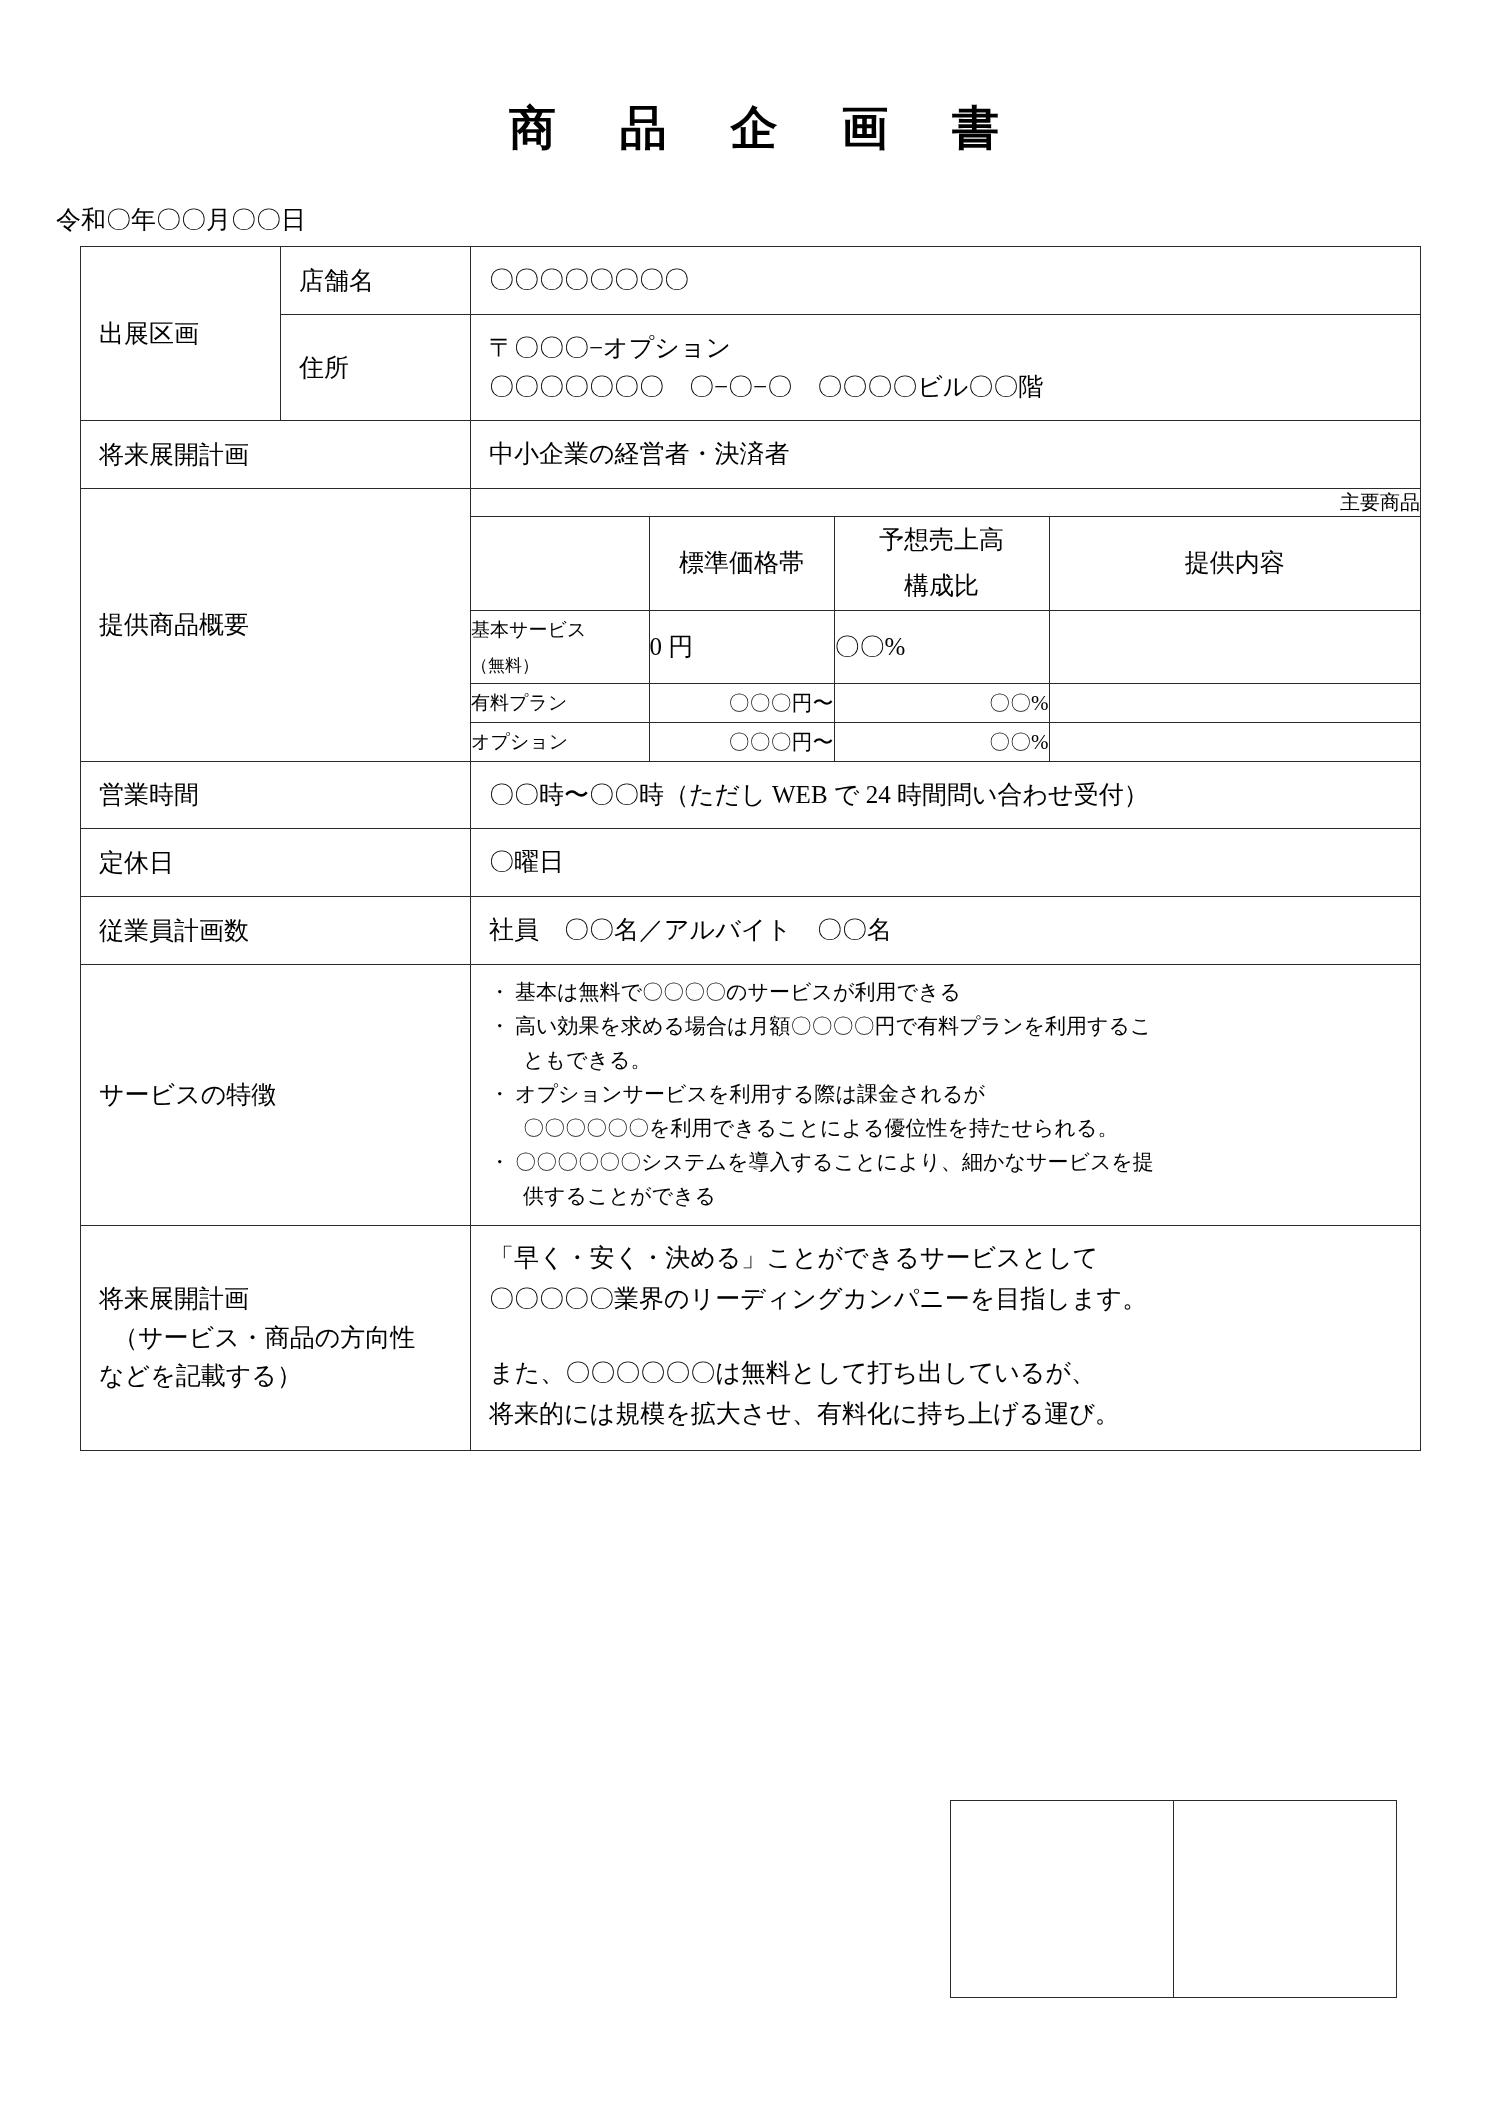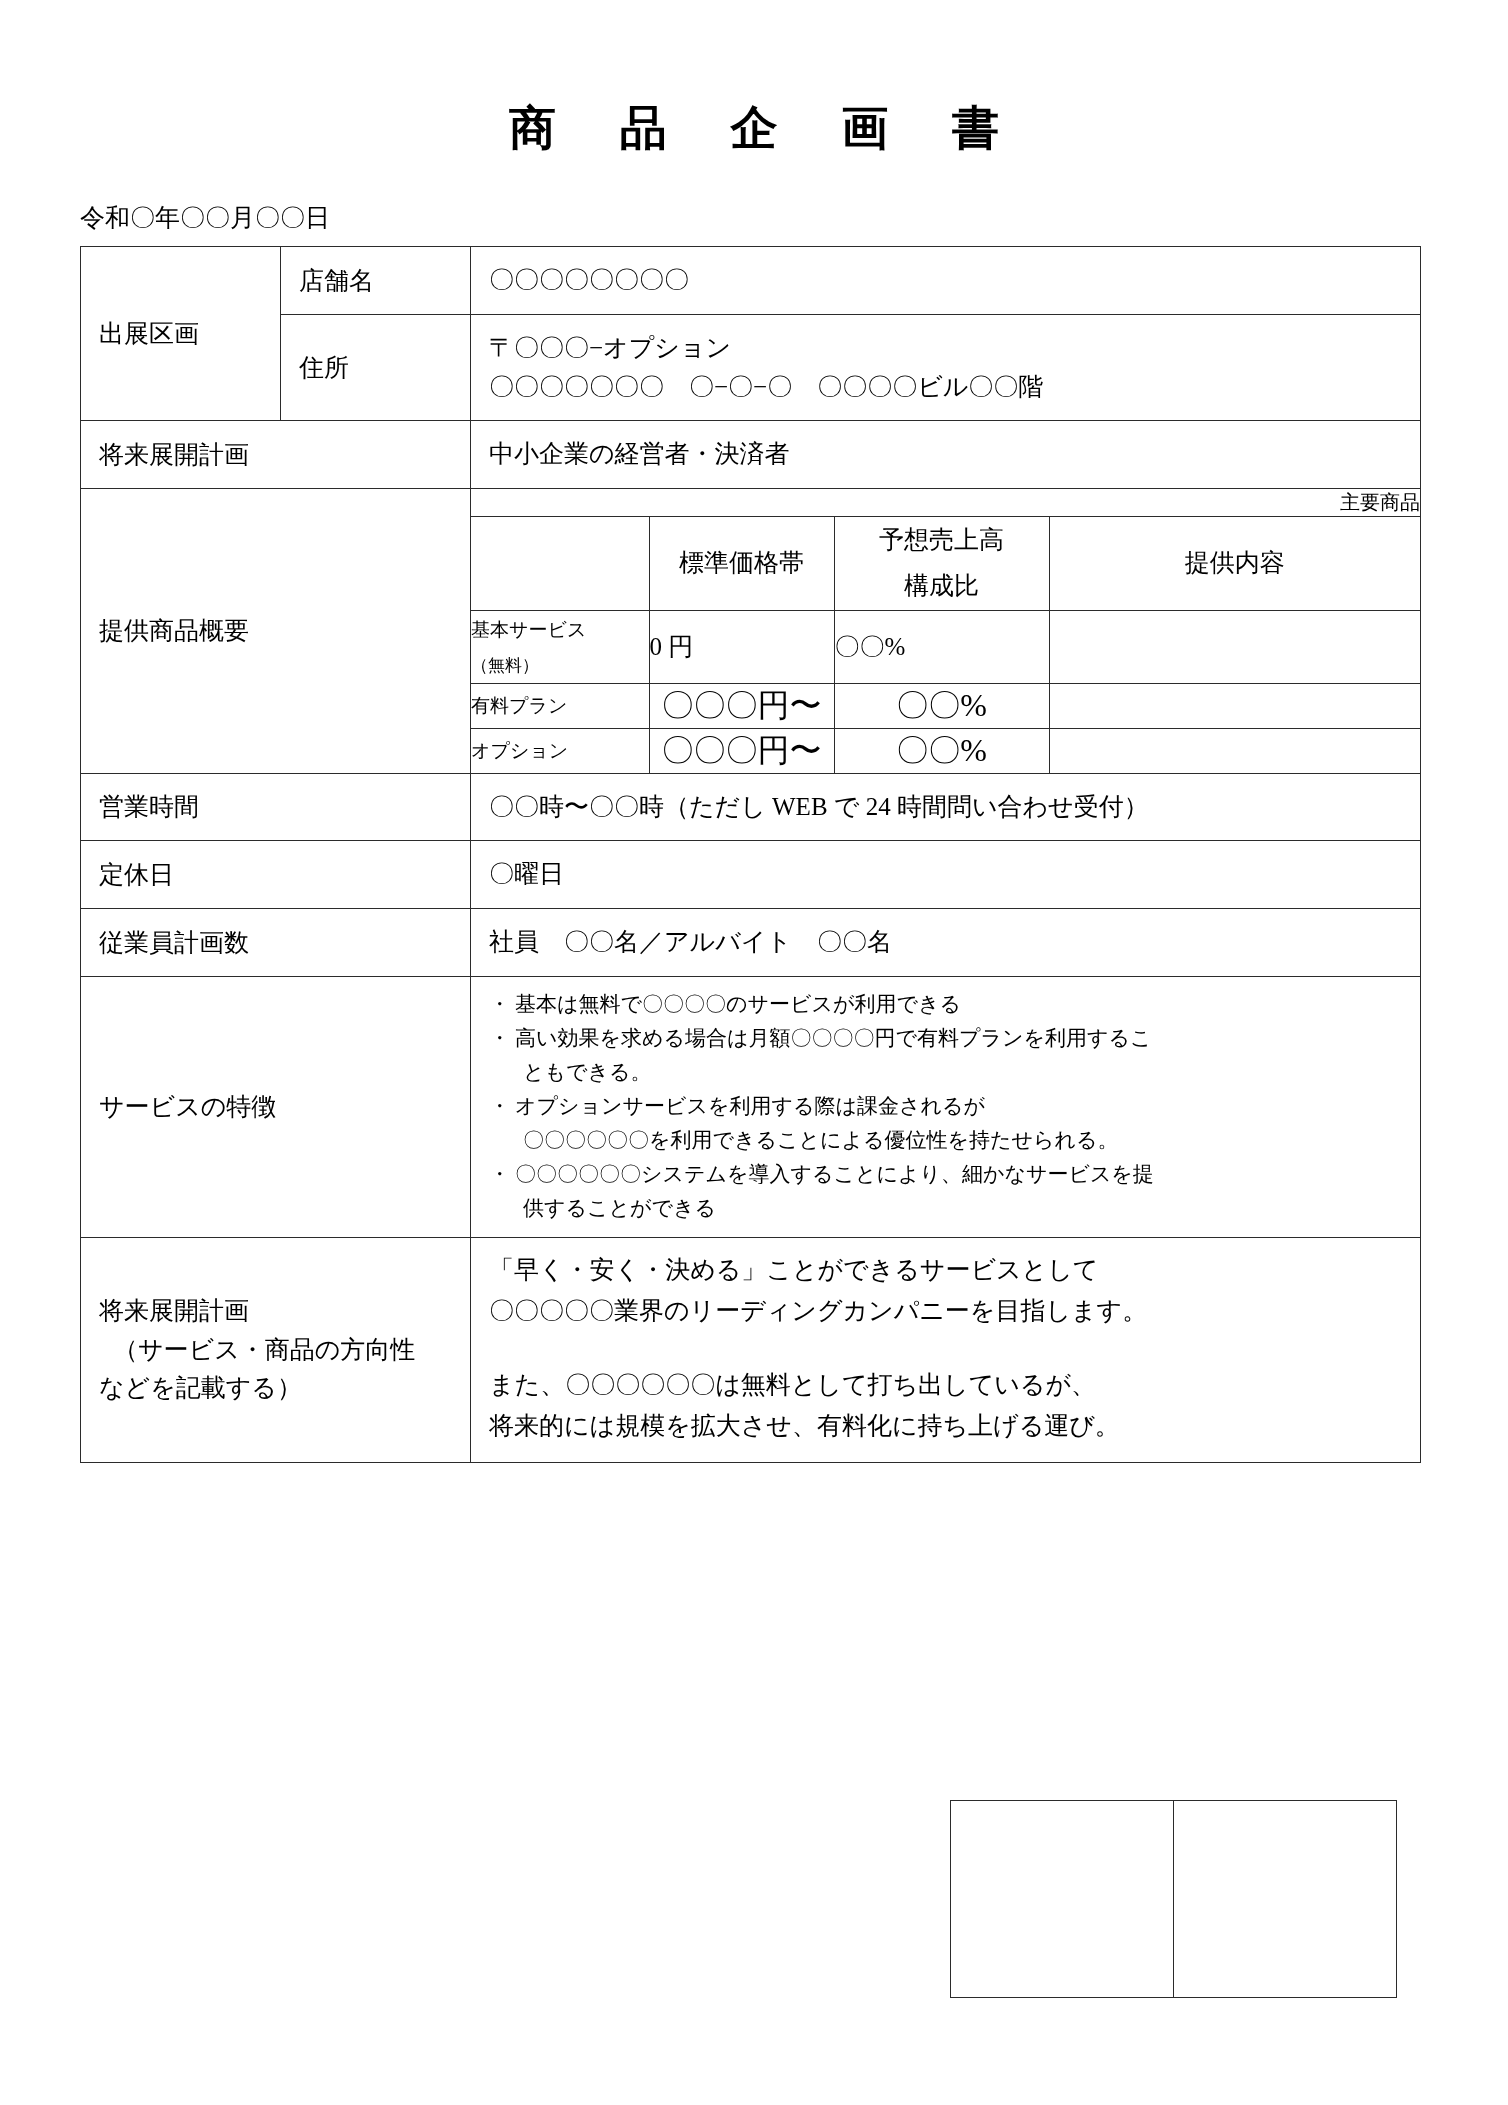--- a/index.html
+++ b/index.html
@@ -30,25 +30,24 @@
     text-indent: 26px;
     font-weight: 700;
     margin: 0;
     padding-top: 100px;
     line-height: 1.2;
     font-family: "Liberation Serif", "DejaVu Serif", serif;
   }
   
   .doc-date {
     margin: 0;
-    padding-left: 80px;
+    padding-left: 56px;
     padding-top: 47px;
     font-size: 25px;
     line-height: 1.35;
-    font-family: Liberation Mono, monospace;
   }
   
   table.main {
     border-collapse: collapse;
     table-layout: fixed;
     margin-left: 80px;
     margin-top: 9px;
     width: 1340px;
   }
   table.main > tbody > tr > td {
@@ -111,22 +110,22 @@
   }
   .pt-rowlabel .sub {
     font-size: 17px;
   }
   .pt-cell {
     text-align: left;
     font-size: 25px;
     padding: 14px 4px;
   }
   .pt-cell-small {
-    text-align: center;
-    font-size: 32px;
+    text-align: right;
+    font-size: 21px;
     padding: 12px 4px;
   }
 
   
   ul.features {
     margin: 0;
     padding: 10px 14px 12px 18px;
     list-style: none;
     font-size: 21px;
     line-height: 1.62;

